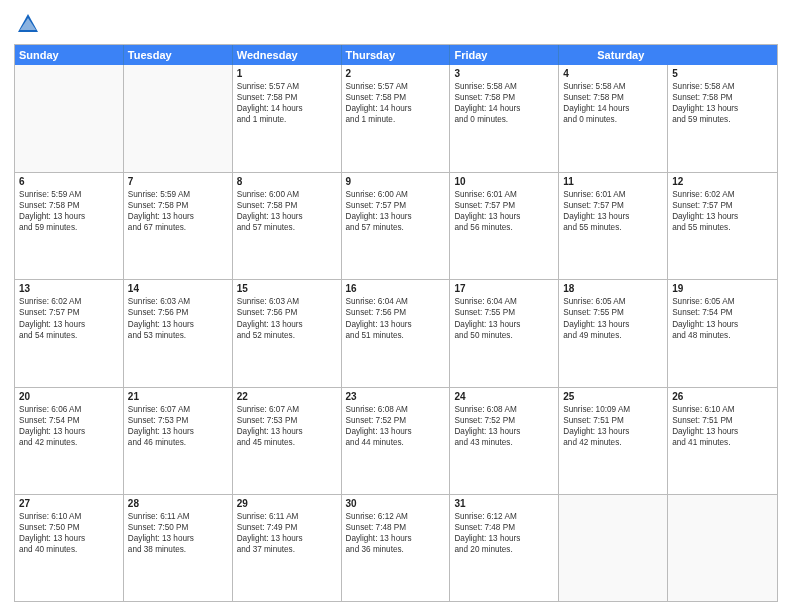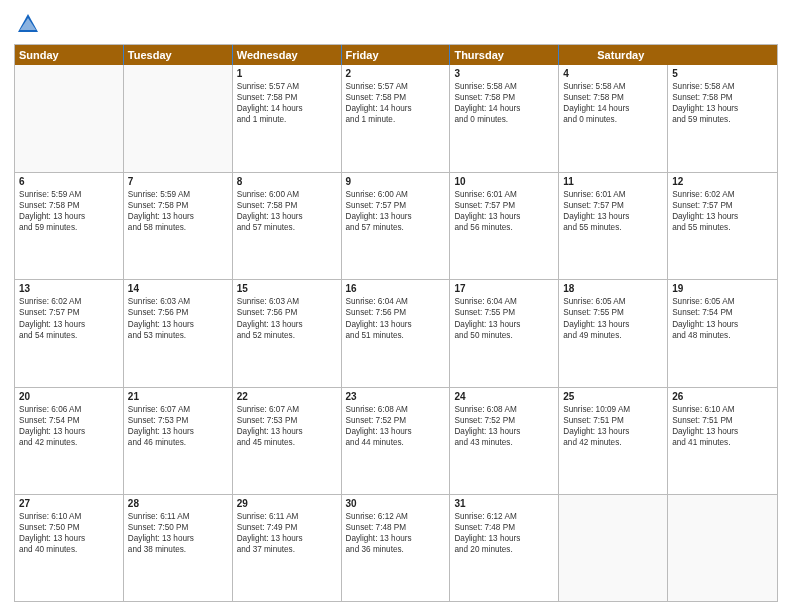--- a/index.html
+++ b/index.html
@@ -56,21 +56,21 @@
     }
     .calendar {
       flex: 1;
       display: flex;
       flex-direction: column;
       border: 1px solid #bbb;
     }
     .cal-header {
       display: grid;
       grid-template-columns: repeat(7, 1fr);
-      background: #a16207;
+      background: #3b82f6;
     }
     .cal-header-cell {
       color: #fff;
       font-size: 11px;
       font-weight: bold;
       padding: 4px 4px;
       text-align: left;
       border-right: 1px solid #3a7ecb;
     }
     .cal-header-cell:last-child { border-right: none; margin-left: 34px; }
@@ -127,22 +127,22 @@
       <div class="month-year"></div>
       <div class="location"></div>
     </div>
   </div>
 
   <div class="calendar">
     <div class="cal-header" id="cal-header-row">
         <div class="cal-header-cell">Sunday</div>
         <div class="cal-header-cell">Tuesday</div>
         <div class="cal-header-cell">Wednesday</div>
+        <div class="cal-header-cell">Thursday</div>
         <div class="cal-header-cell">Friday</div>
-        <div class="cal-header-cell">Thursday</div>
         <div class="cal-header-cell">Saturday</div>
       </div>
     <div class="cal-body" id="cal-body">
         <div class="cal-week">
           <div class="cal-cell empty"></div>
           <div class="cal-cell empty"></div>
           <div class="cal-cell">
             <div class="day-num">1</div>
             <div class="cell-line">Sunrise: 5:57 AM</div>
             <div class="cell-line">Sunset: 7:58 PM</div>
@@ -184,21 +184,21 @@
             <div class="cell-line">Sunrise: 5:59 AM</div>
             <div class="cell-line">Sunset: 7:58 PM</div>
             <div class="cell-line">Daylight: 13 hours</div>
             <div class="cell-line">and 59 minutes.</div>
           </div>
           <div class="cal-cell">
             <div class="day-num">7</div>
             <div class="cell-line">Sunrise: 5:59 AM</div>
             <div class="cell-line">Sunset: 7:58 PM</div>
             <div class="cell-line">Daylight: 13 hours</div>
-            <div class="cell-line">and 58 minutes.</div>
+            <div class="cell-line">and 67 minutes.</div>
           </div>
           <div class="cal-cell">
             <div class="day-num">8</div>
             <div class="cell-line">Sunrise: 6:00 AM</div>
             <div class="cell-line">Sunset: 7:58 PM</div>
             <div class="cell-line">Daylight: 13 hours</div>
             <div class="cell-line">and 57 minutes.</div>
           </div>
           <div class="cal-cell">
             <div class="day-num">9</div>

